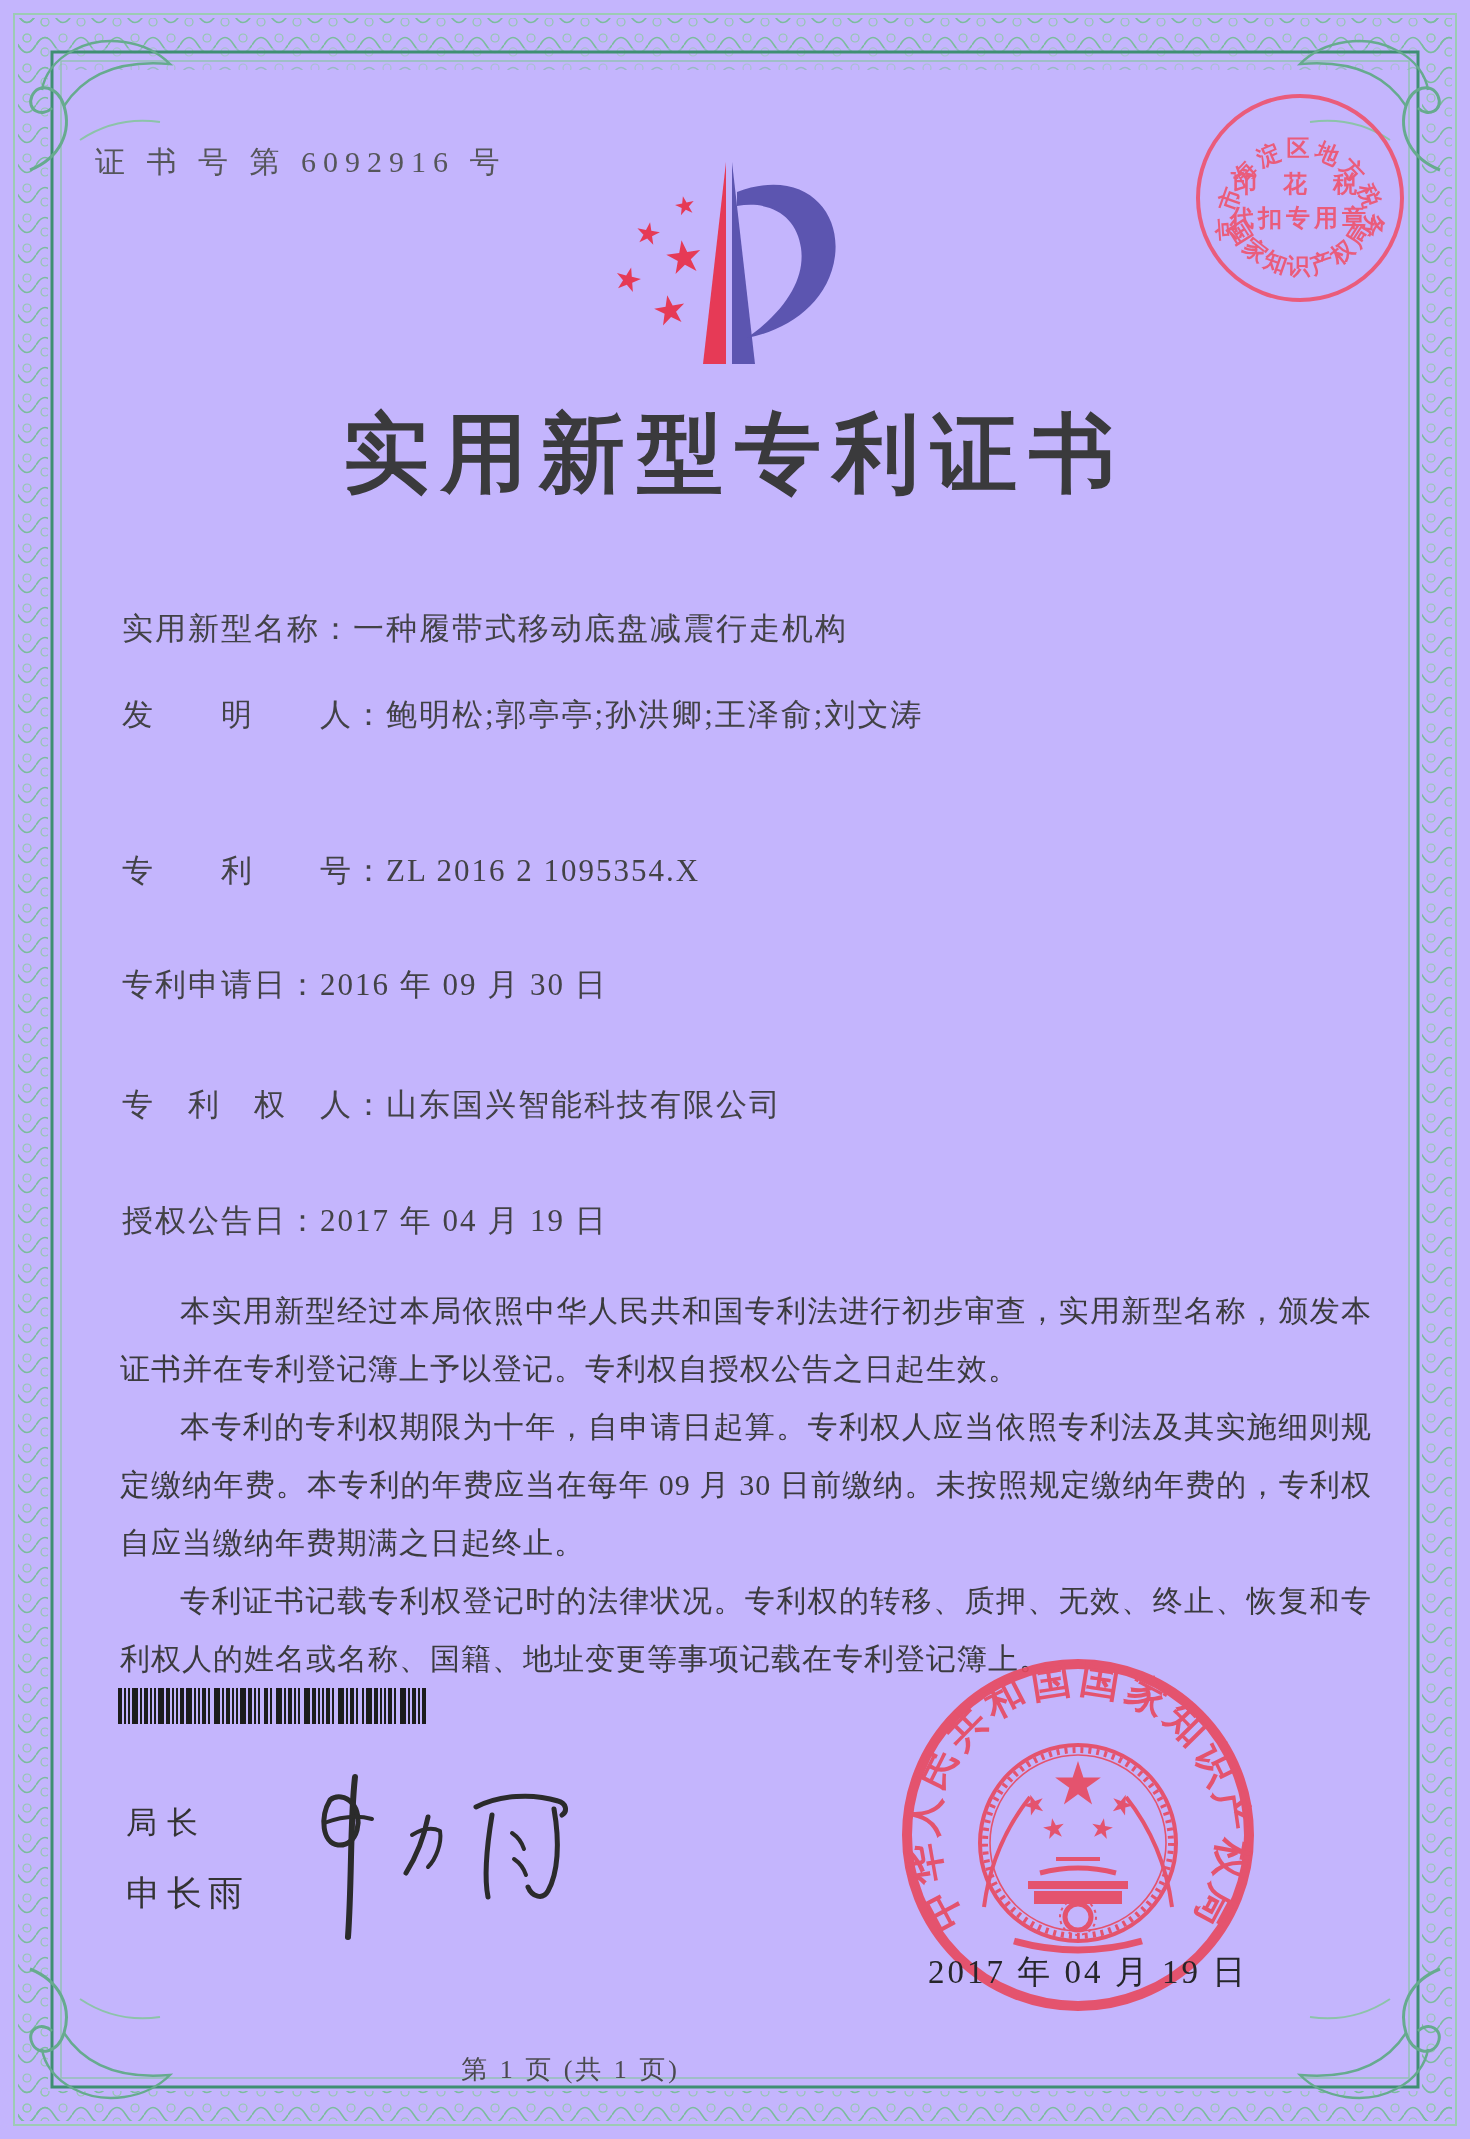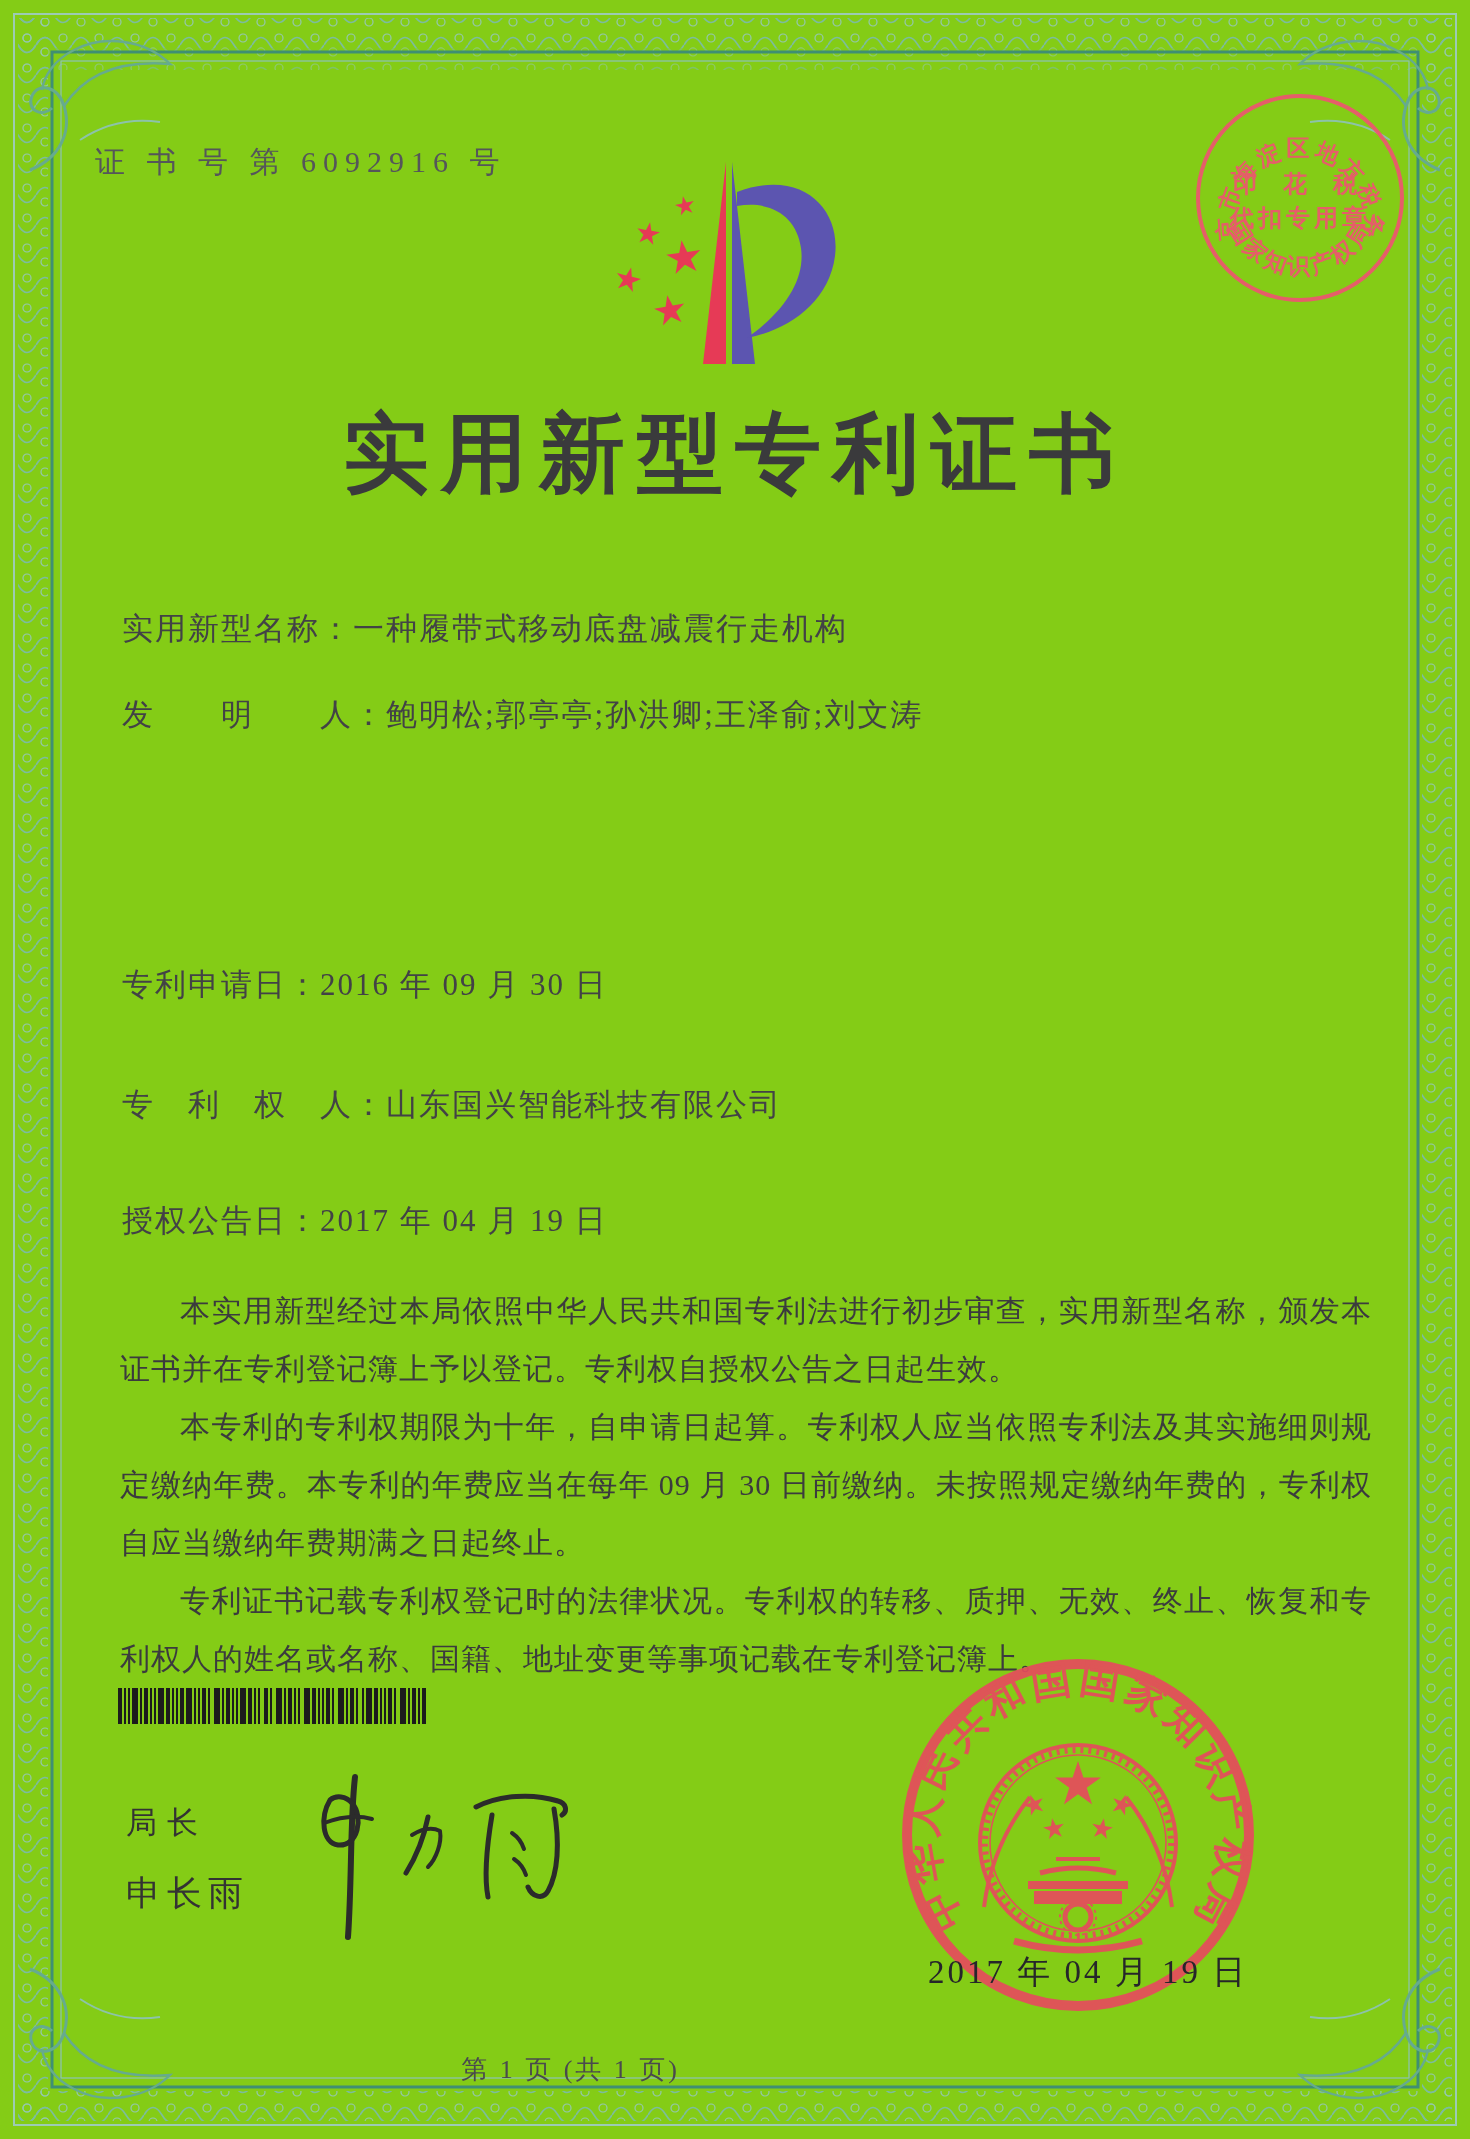--- a/index.html
+++ b/index.html
@@ -1,18 +1,18 @@
 <!DOCTYPE html>
 <html><head>
 <meta charset="utf-8">
 <style>
   html,body{margin:0;padding:0;background:#e9e9e9;}
   .page{
     position:relative;width:1470px;height:2139px;margin:0 auto;
-    background:#84cc16;overflow:hidden;
+    background:#c4b5fd;overflow:hidden;
     font-family:"Liberation Serif","DejaVu Serif",serif;
     color:#3c3c3c;
   }
   .abs{position:absolute;}
   .cert-no{left:95px;top:142px;font-size:30px;letter-spacing:7px;color:#55565a;}
   .title{left:0;top:396px;width:100%;text-align:center;font-size:86px;font-weight:700;
          letter-spacing:12px;color:#3a3a3c;}
   .field{left:122px;font-size:31px;color:#424246;white-space:nowrap;}
   .field .lbl{letter-spacing:2px;}
   .field .val{letter-spacing:2px;}
@@ -90,20 +90,23 @@
   </svg>
 
   <div class="abs field" style="top:608px;">
     <span class="lbl">实用新型名称：</span><span class="val">一种履带式移动底盘减震行走机构</span>
   </div>
 
   <div class="abs title z2">实用新型专利证书</div>
   <div class="abs field" style="top:694px;">
     <span class="lbl">发　　明　　人：</span><span class="val">鲍明松;郭亭亭;孙洪卿;王泽俞;刘文涛</span>
   </div>
+  <div class="abs field" style="top:850px;">
+    <span class="lbl">专　　利　　号：</span><span class="val">ZL 2016 2 1095354.X</span>
+  </div>
   <div class="abs field" style="top:964px;">
     <span class="lbl">专利申请日：</span><span class="val">2016 年 09 月 30 日</span>
   </div>
   <div class="abs field" style="top:1084px;">
     <span class="lbl">专　利　权　人：</span><span class="val">山东国兴智能科技有限公司</span>
   </div>
   <div class="abs field" style="top:1200px;text-align:center;">
     <span class="lbl">授权公告日：</span><span class="val">2017 年 04 月 19 日</span>
   </div>
 

